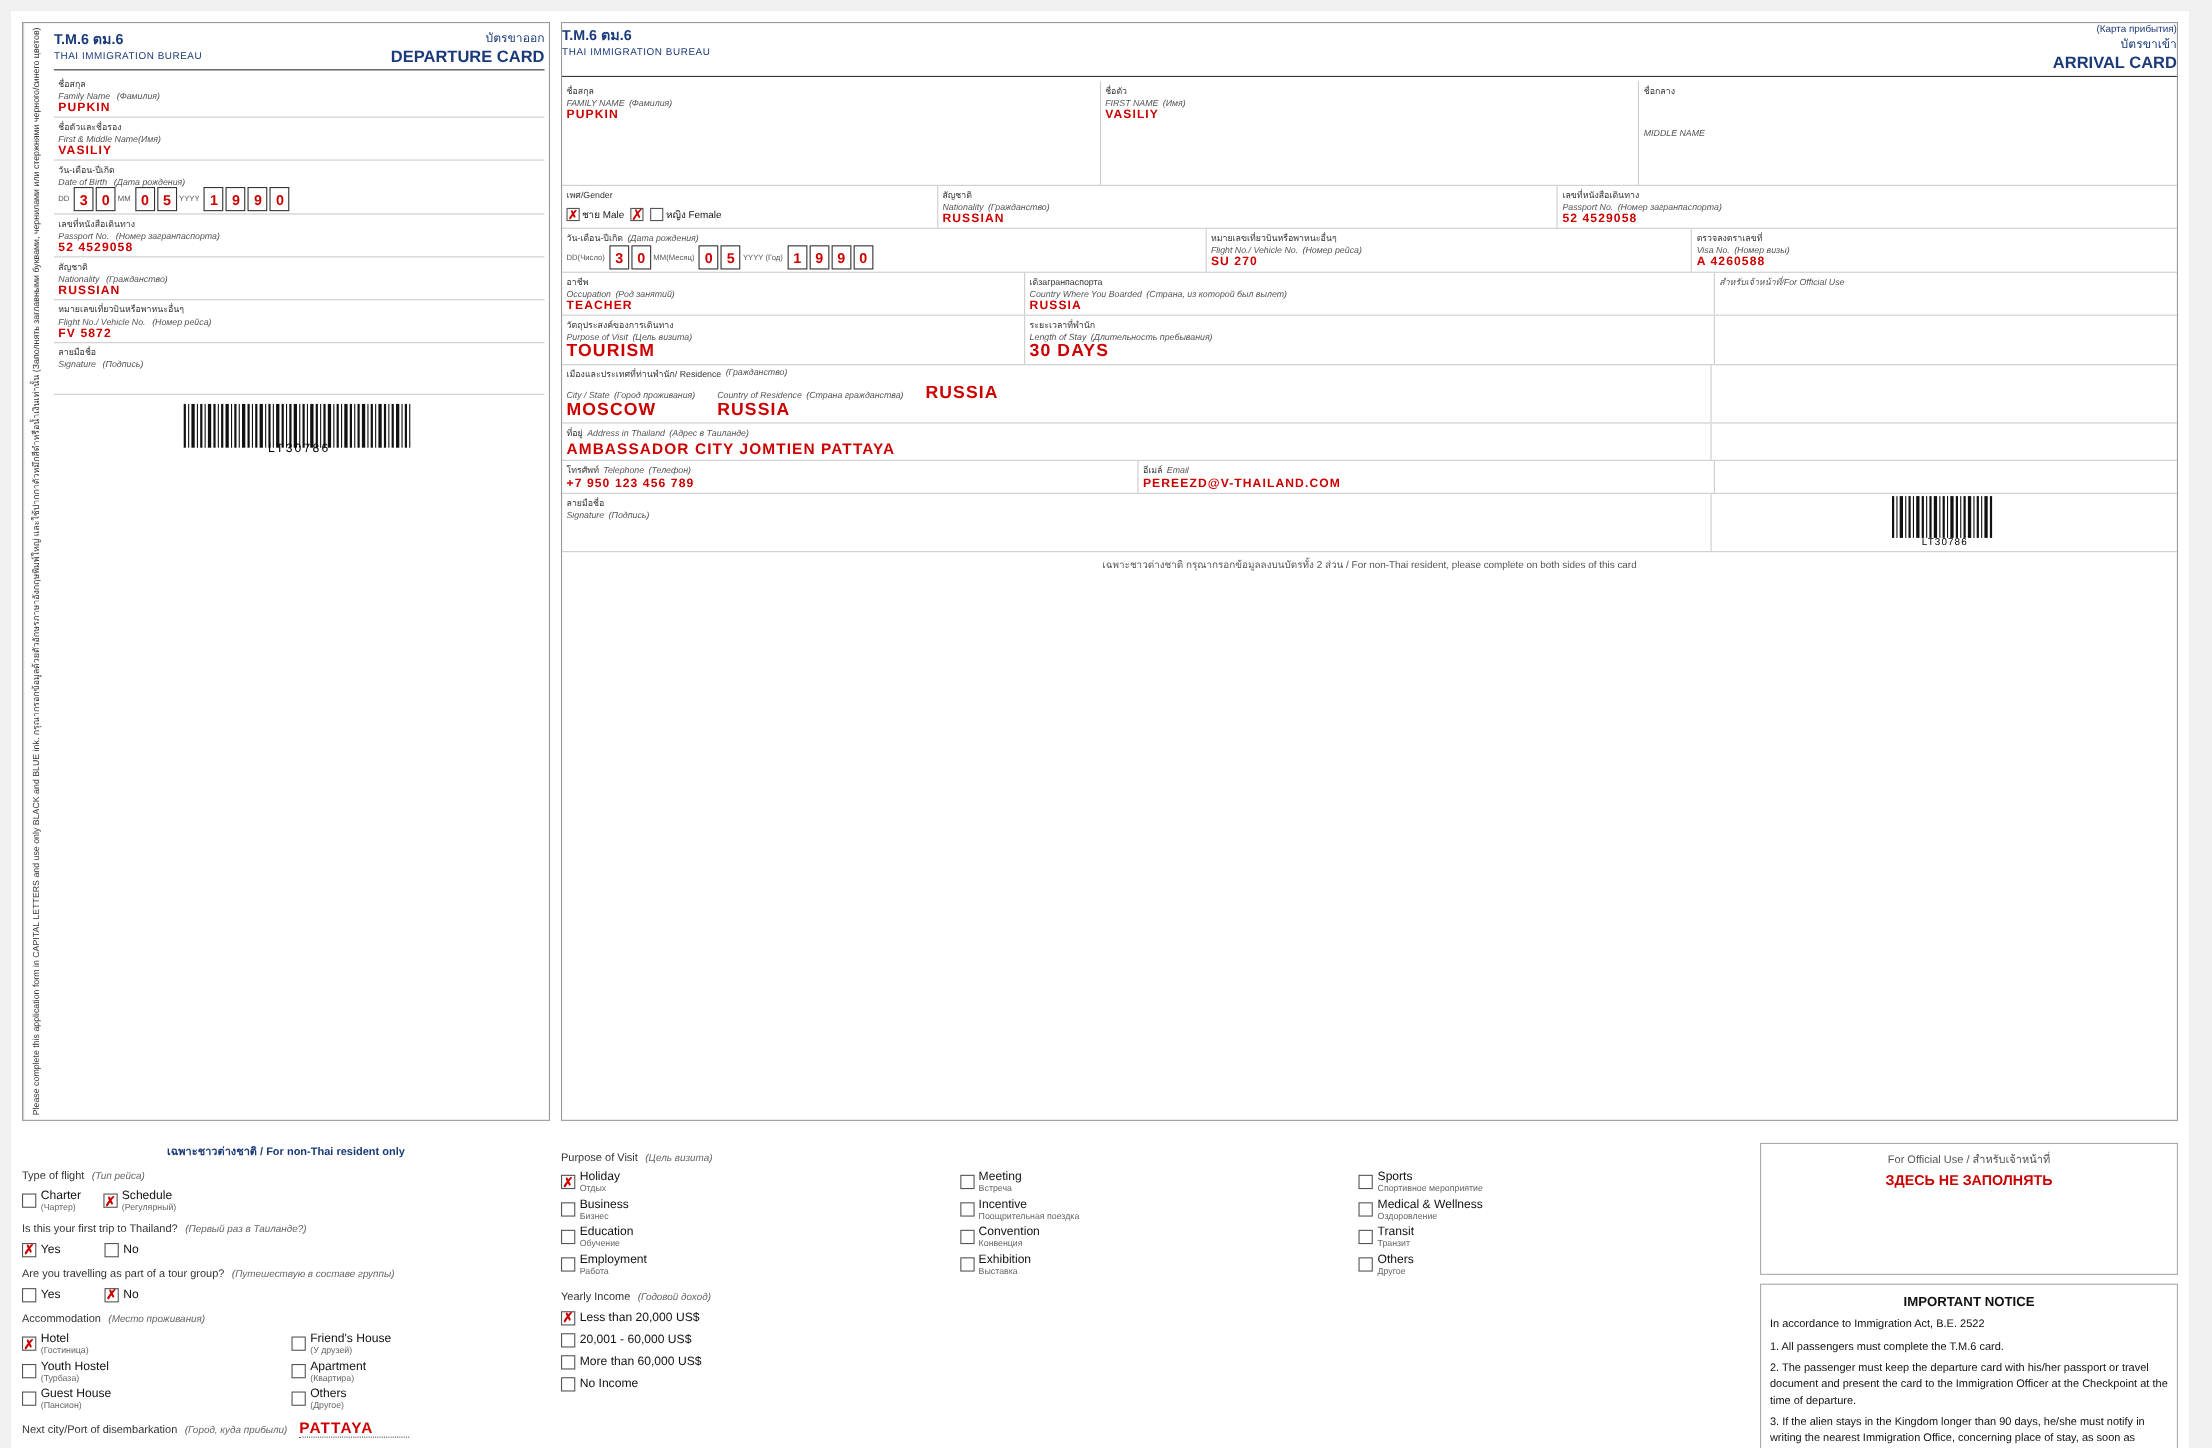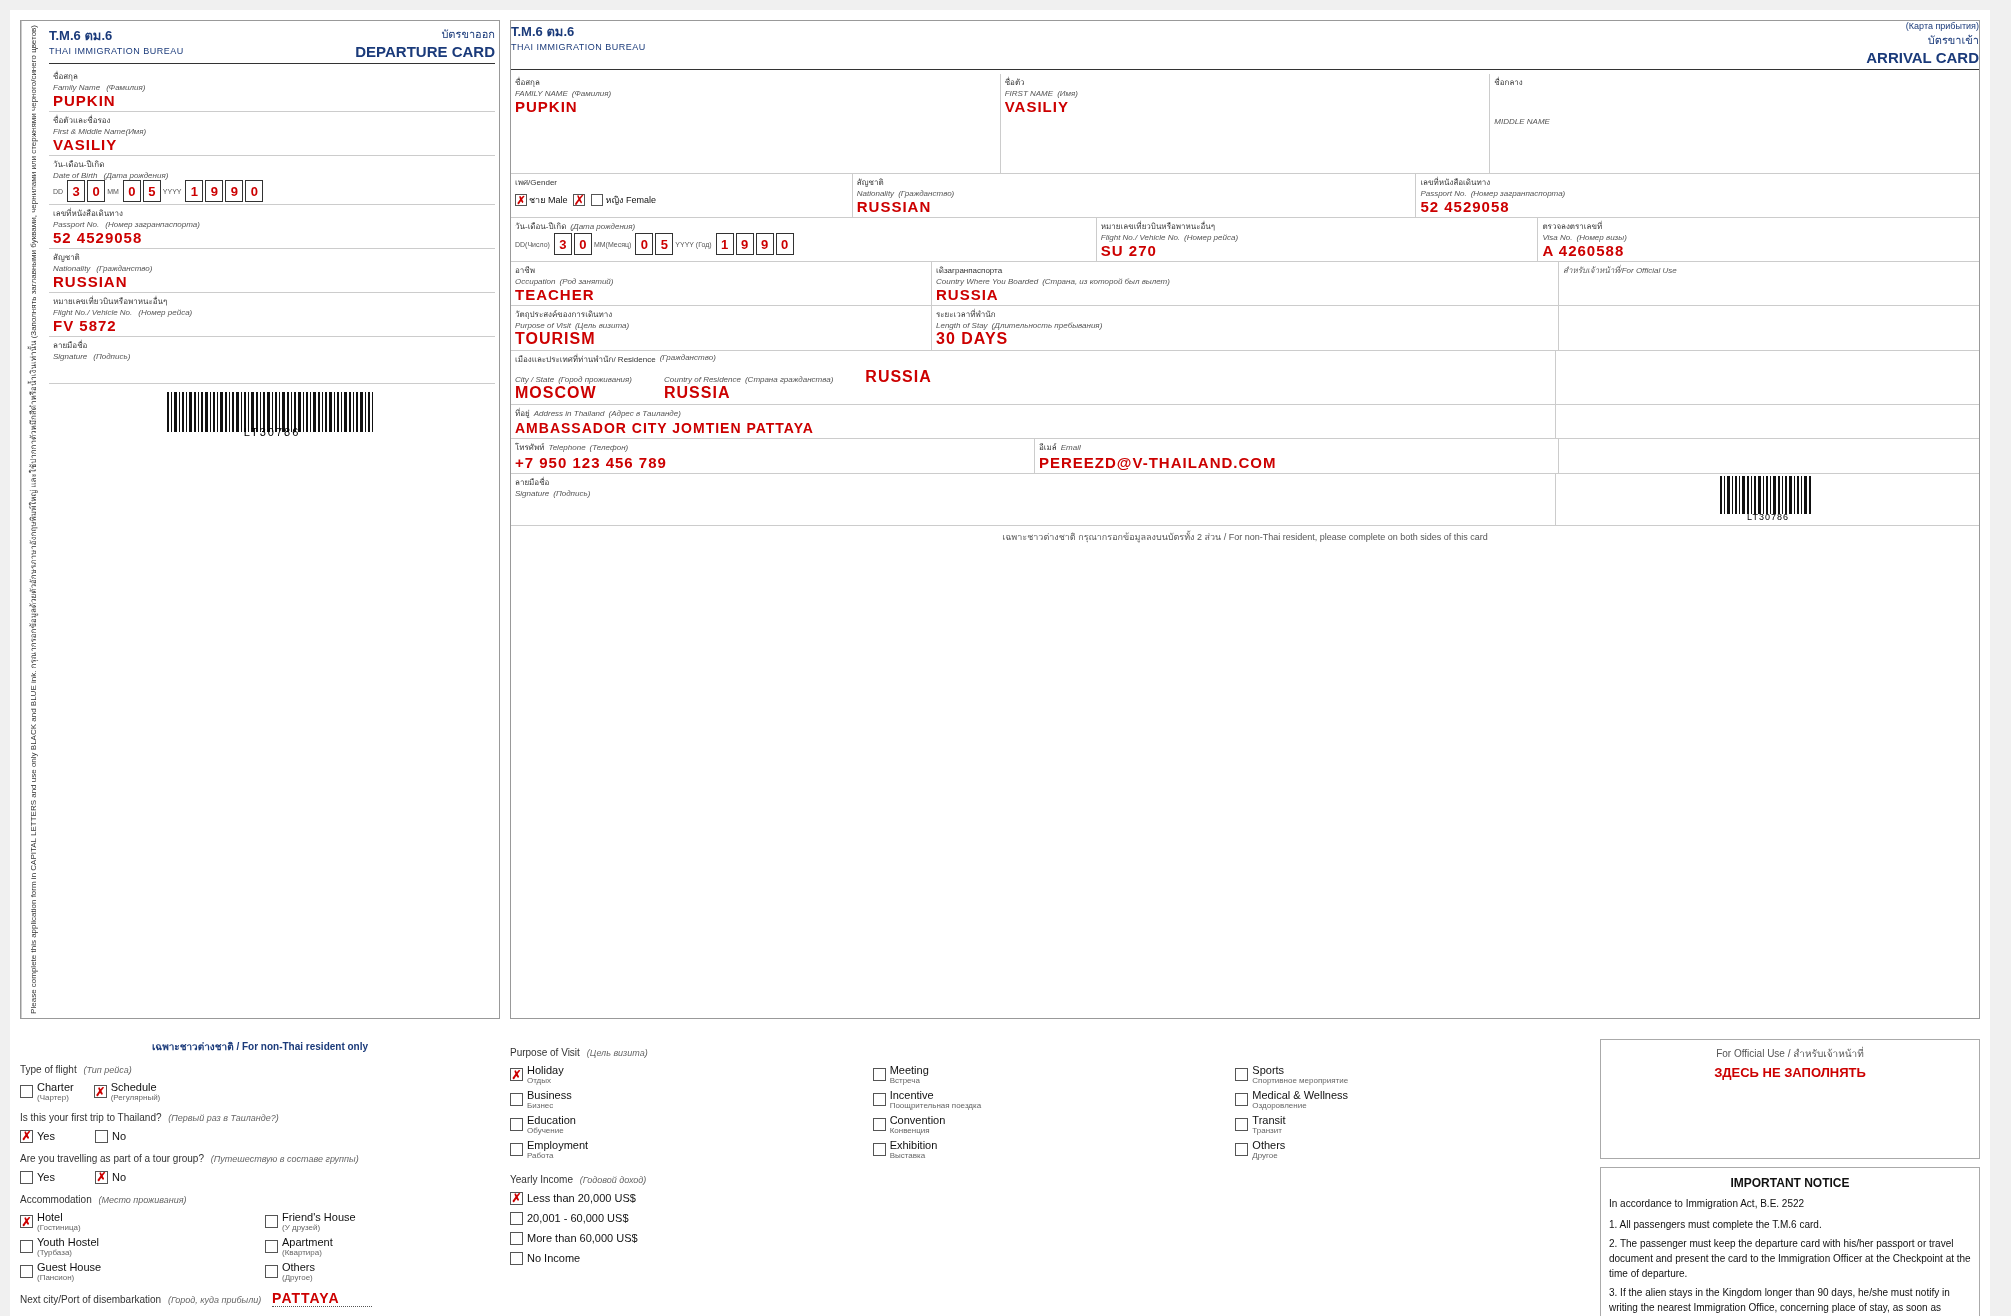--- a/index.html
+++ b/index.html
@@ -119,21 +119,21 @@
     .field-label-thai {
       font-size: 8px;
       color: #333;
     }
     .field-label-en {
       font-size: 8px;
       color: #555;
       font-style: italic;
     }
     .field-value {
-      font-size: 15px;
+      font-size: 11px;
       font-weight: bold;
       color: #cc0000;
       letter-spacing: 1px;
     }
 
     
     .date-boxes {
       display: flex;
       gap: 2px;
       align-items: center;
@@ -667,21 +667,21 @@
             </div>
             <div class="arrival-cell" style="flex:2;"></div>
           </div>
 
           <div class="arrival-row">
             <div class="arrival-cell" style="flex:5;">
               <div style="display:flex;gap:4px;align-items:flex-start;flex-wrap:wrap;">
                 <span class="field-label-thai">เมืองและประเทศที่ท่านพำนัก/ Residence</span>
                 <span class="field-label-en">(Гражданство)</span>
               </div>
-              <div style="display:flex;gap:32px;align-items:baseline;margin-top:2px;">
+              <div style="display:flex;gap:20px;align-items:baseline;margin-top:2px;">
                 <div>
                   <div style="display:flex;gap:4px;align-items:baseline;">
                     <span class="field-label-en">City / State</span>
                     <span class="field-label-en">(Город проживания)</span>
                   </div>
                   <span class="field-value" style="font-size:16px;">MOSCOW</span>
                 </div>
                 <div>
                   <div style="display:flex;gap:4px;align-items:baseline;">
                     <span class="field-label-en">Country of Residence</span>

